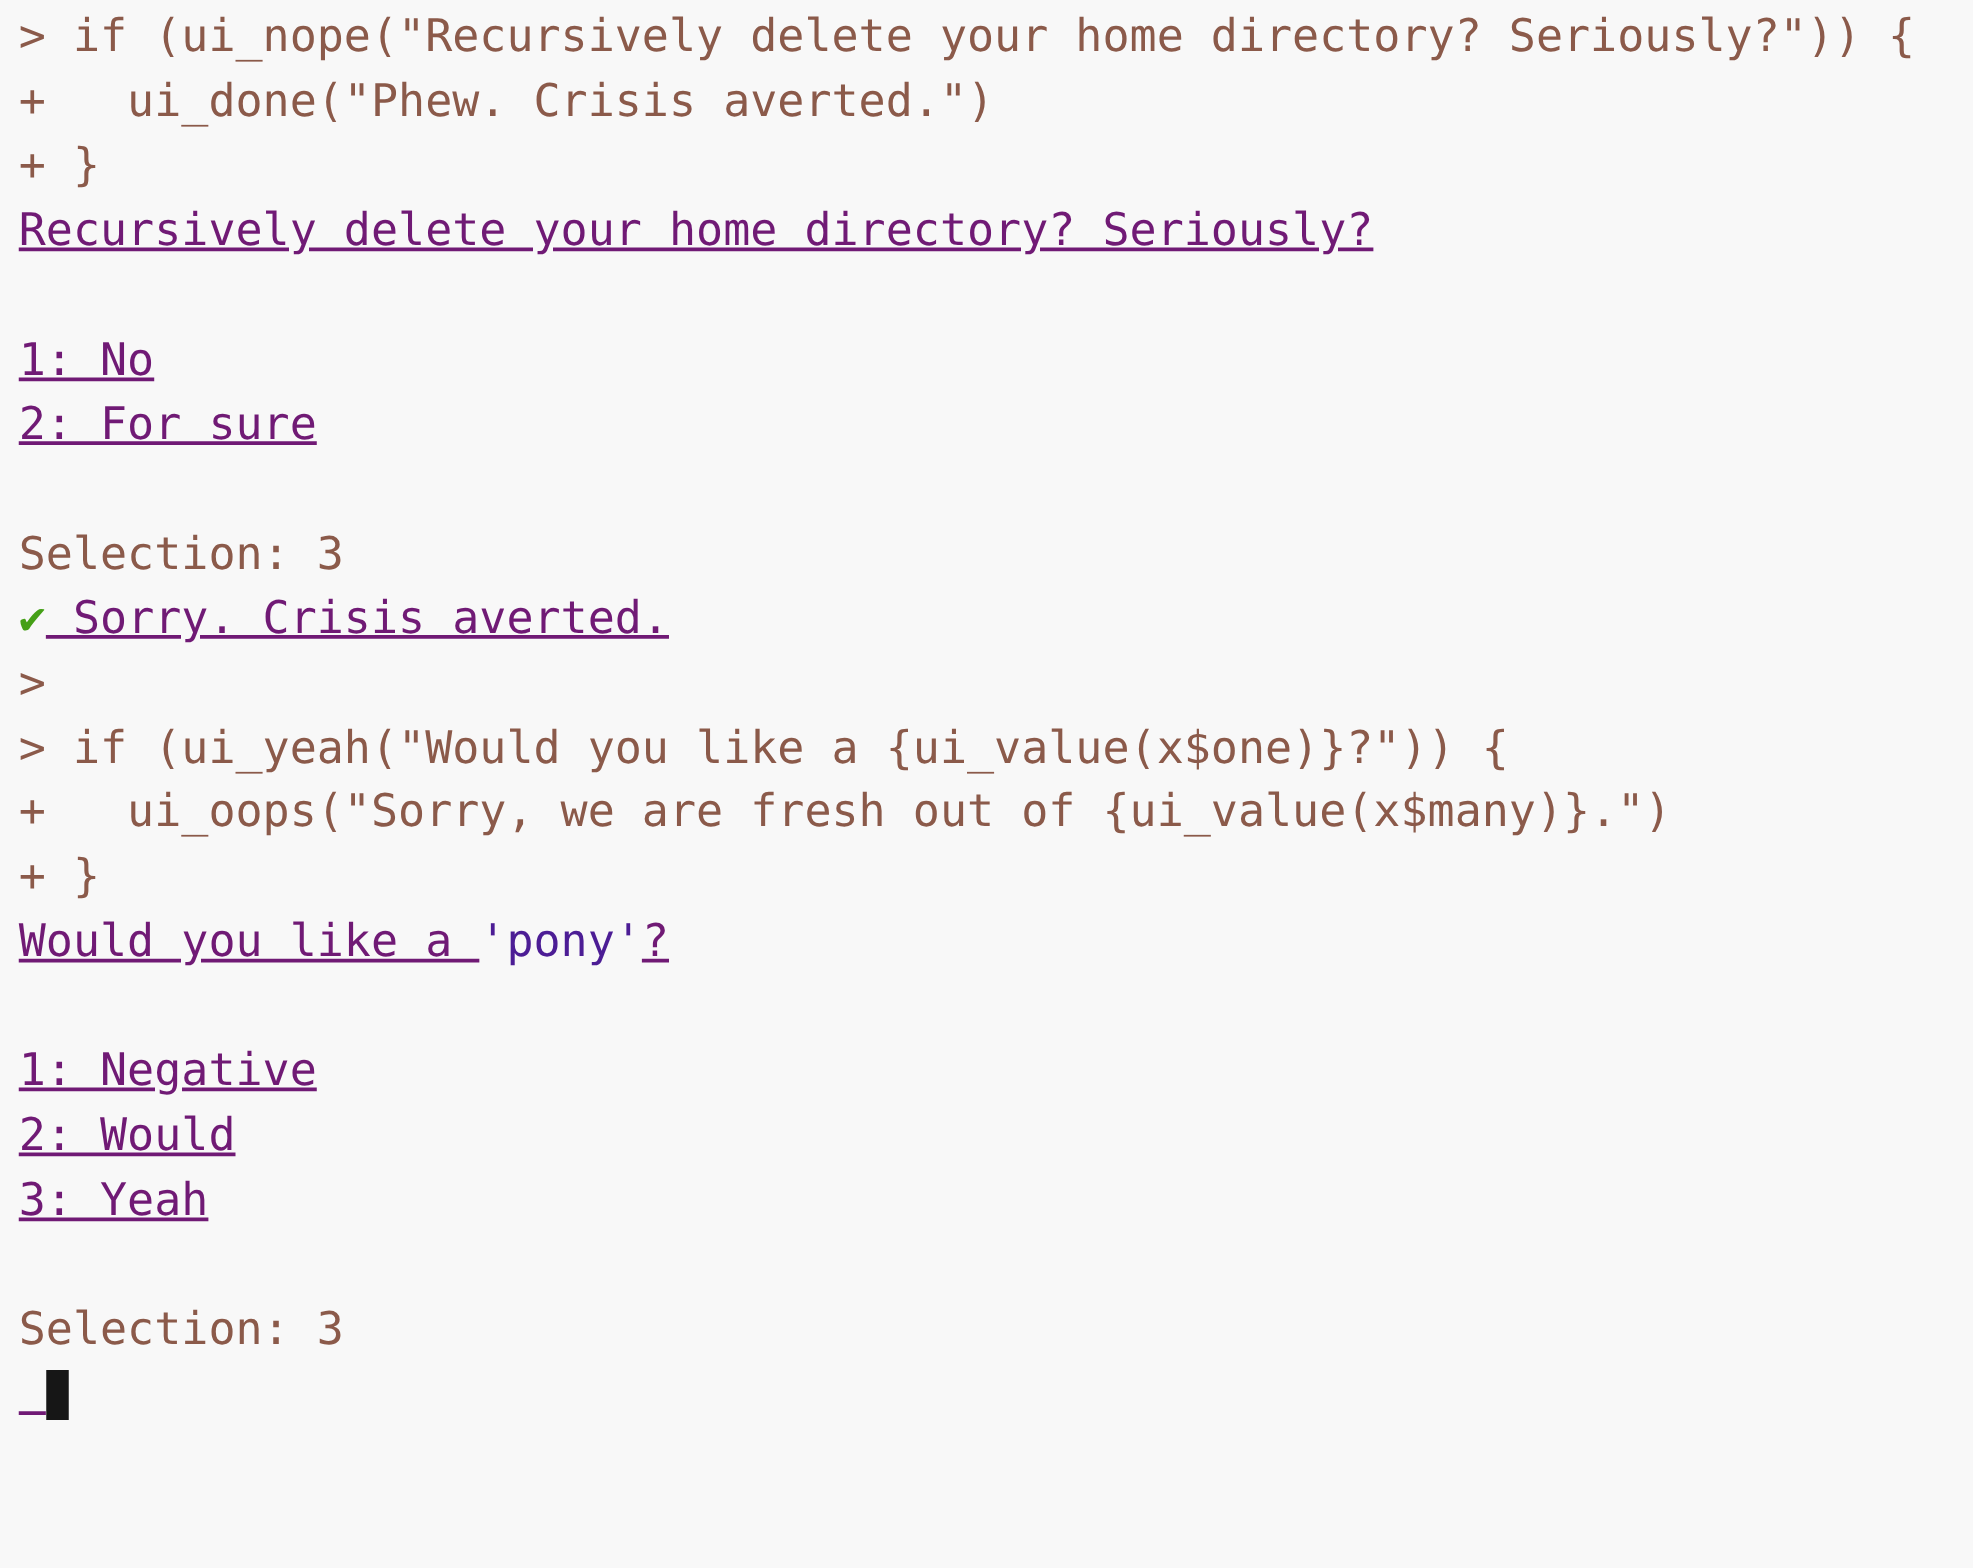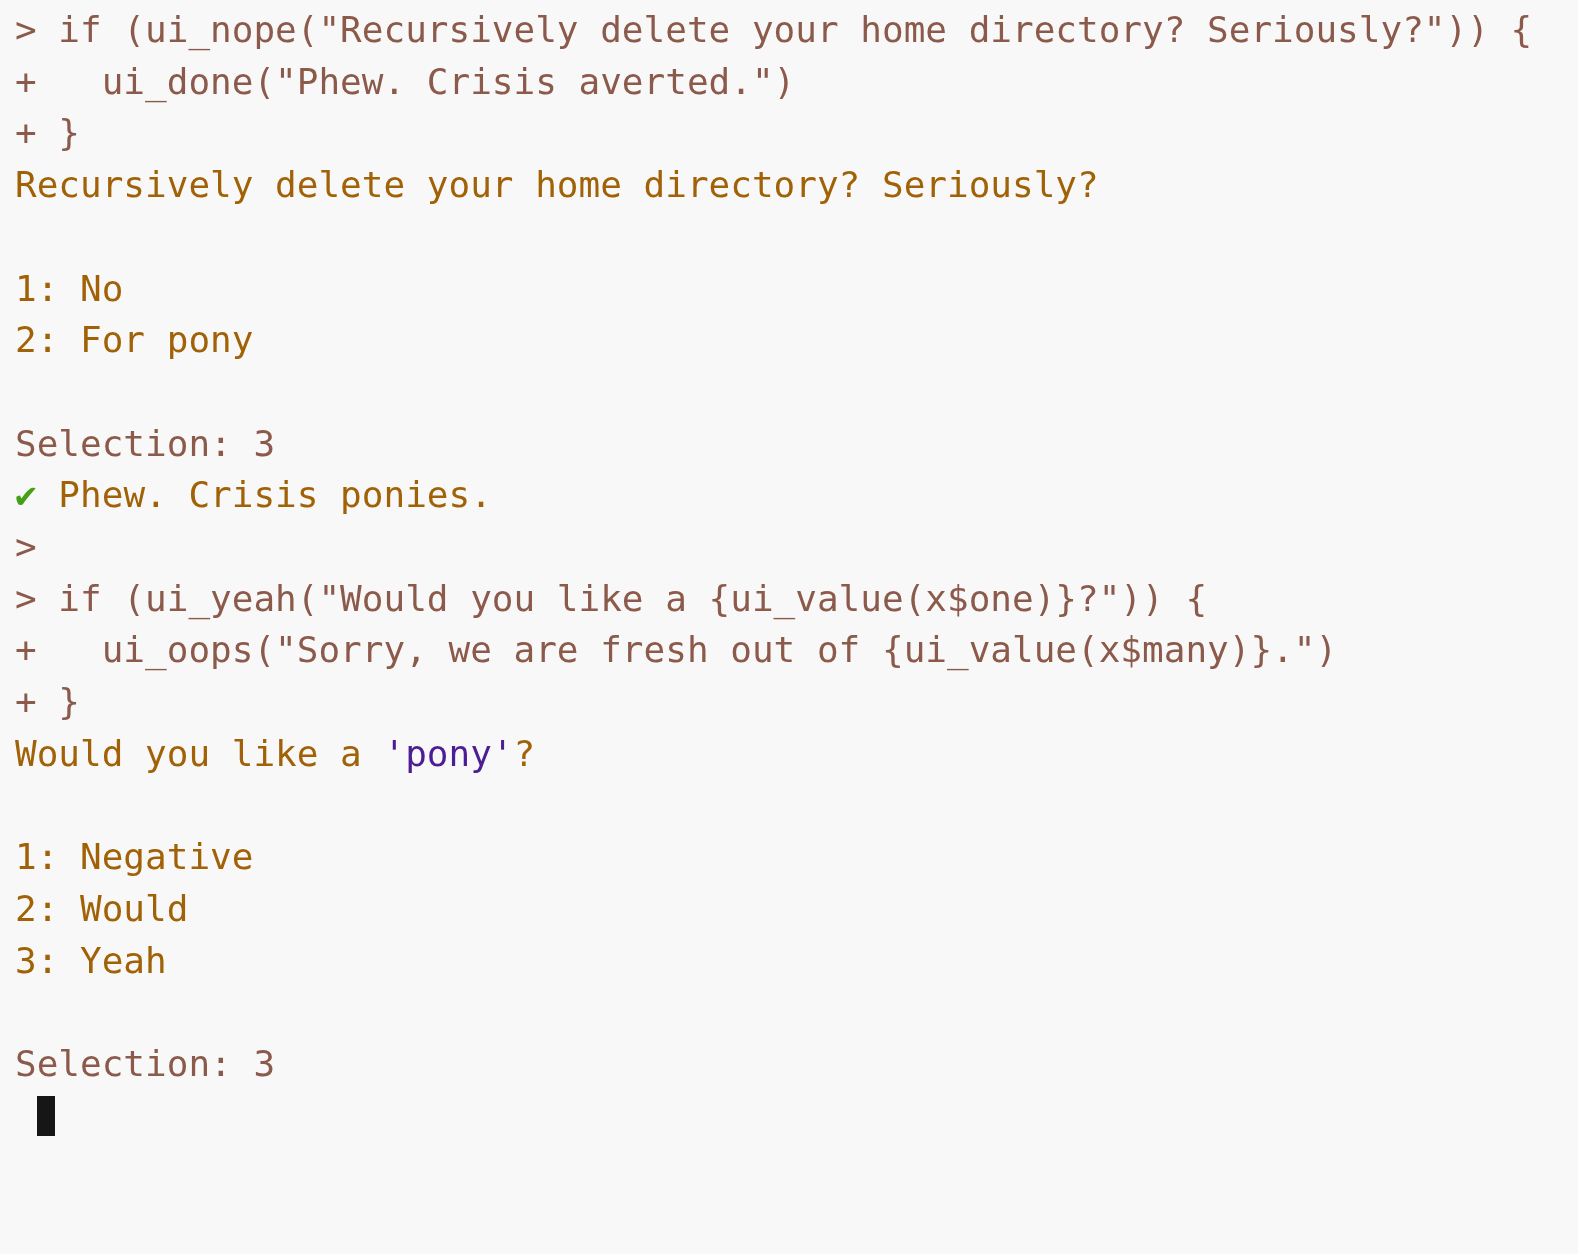--- a/index.html
+++ b/index.html
@@ -21,21 +21,21 @@
     font-family: "DejaVu Sans Mono", "Liberation Mono", monospace;
     font-size: 36px;
     line-height: 51.7px;
     color: #161616;
   }
   .line {
     white-space: pre;
     min-height: 51.7px;
   }
   .seg-input   { color: #8b5a4a; }
-  .seg-output  { color: #a16207; }
+  .seg-output  { color: #701a75; text-decoration: underline; }
   .seg-value   { color: #4c1d95; }
   .seg-success-icon { color: #45a017; }
   .seg-error-icon   { color: #cc1111; }
   .block-cursor {
     display: inline-block;
     width: 18px;
     height: 40px;
     margin-top: 6px;
     background: #161616;
     vertical-align: top;
@@ -44,24 +44,24 @@
 </head>
 <body>
 
 <div class="console">
     <div class="line"><span class="seg-input">&gt; if (ui_nope("Recursively delete your home directory? Seriously?")) {</span></div>
     <div class="line"><span class="seg-input">+   ui_done("Phew. Crisis averted.")</span></div>
     <div class="line"><span class="seg-input">+ }</span></div>
     <div class="line"><span class="seg-output">Recursively delete your home directory? Seriously?</span></div>
     <div class="line"></div>
     <div class="line"><span class="seg-output">1: No</span></div>
-    <div class="line"><span class="seg-output">2: For pony</span></div>
+    <div class="line"><span class="seg-output">2: For sure</span></div>
     <div class="line"></div>
     <div class="line"><span class="seg-input">Selection: 3</span></div>
-    <div class="line"><span class="seg-success-icon">✔</span><span class="seg-output"> Phew. Crisis ponies.</span></div>
+    <div class="line"><span class="seg-success-icon">✔</span><span class="seg-output"> Sorry. Crisis averted.</span></div>
     <div class="line"><span class="seg-input">&gt;</span></div>
     <div class="line"><span class="seg-input">&gt; if (ui_yeah("Would you like a {ui_value(x$one)}?")) {</span></div>
     <div class="line"><span class="seg-input">+   ui_oops("Sorry, we are fresh out of {ui_value(x$many)}.")</span></div>
     <div class="line"><span class="seg-input">+ }</span></div>
     <div class="line"><span class="seg-output">Would you like a </span><span class="seg-value">'pony'</span><span class="seg-output">?</span></div>
     <div class="line"></div>
     <div class="line"><span class="seg-output">1: Negative</span></div>
     <div class="line"><span class="seg-output">2: Would</span></div>
     <div class="line"><span class="seg-output">3: Yeah</span></div>
     <div class="line"></div>

